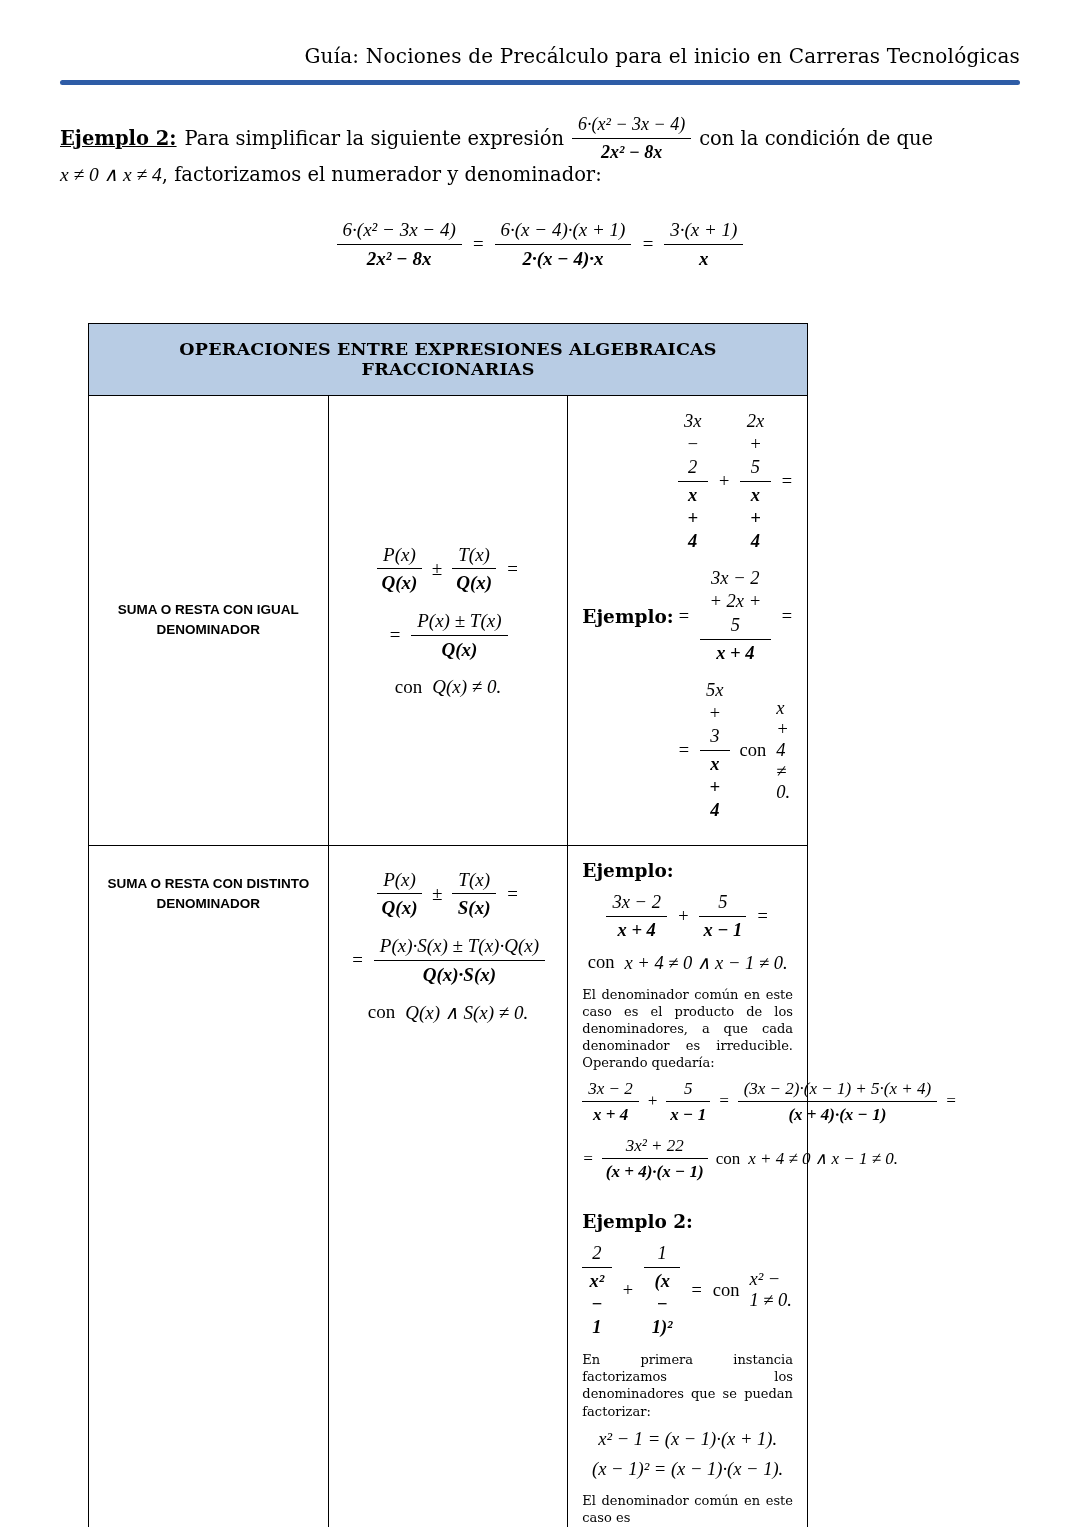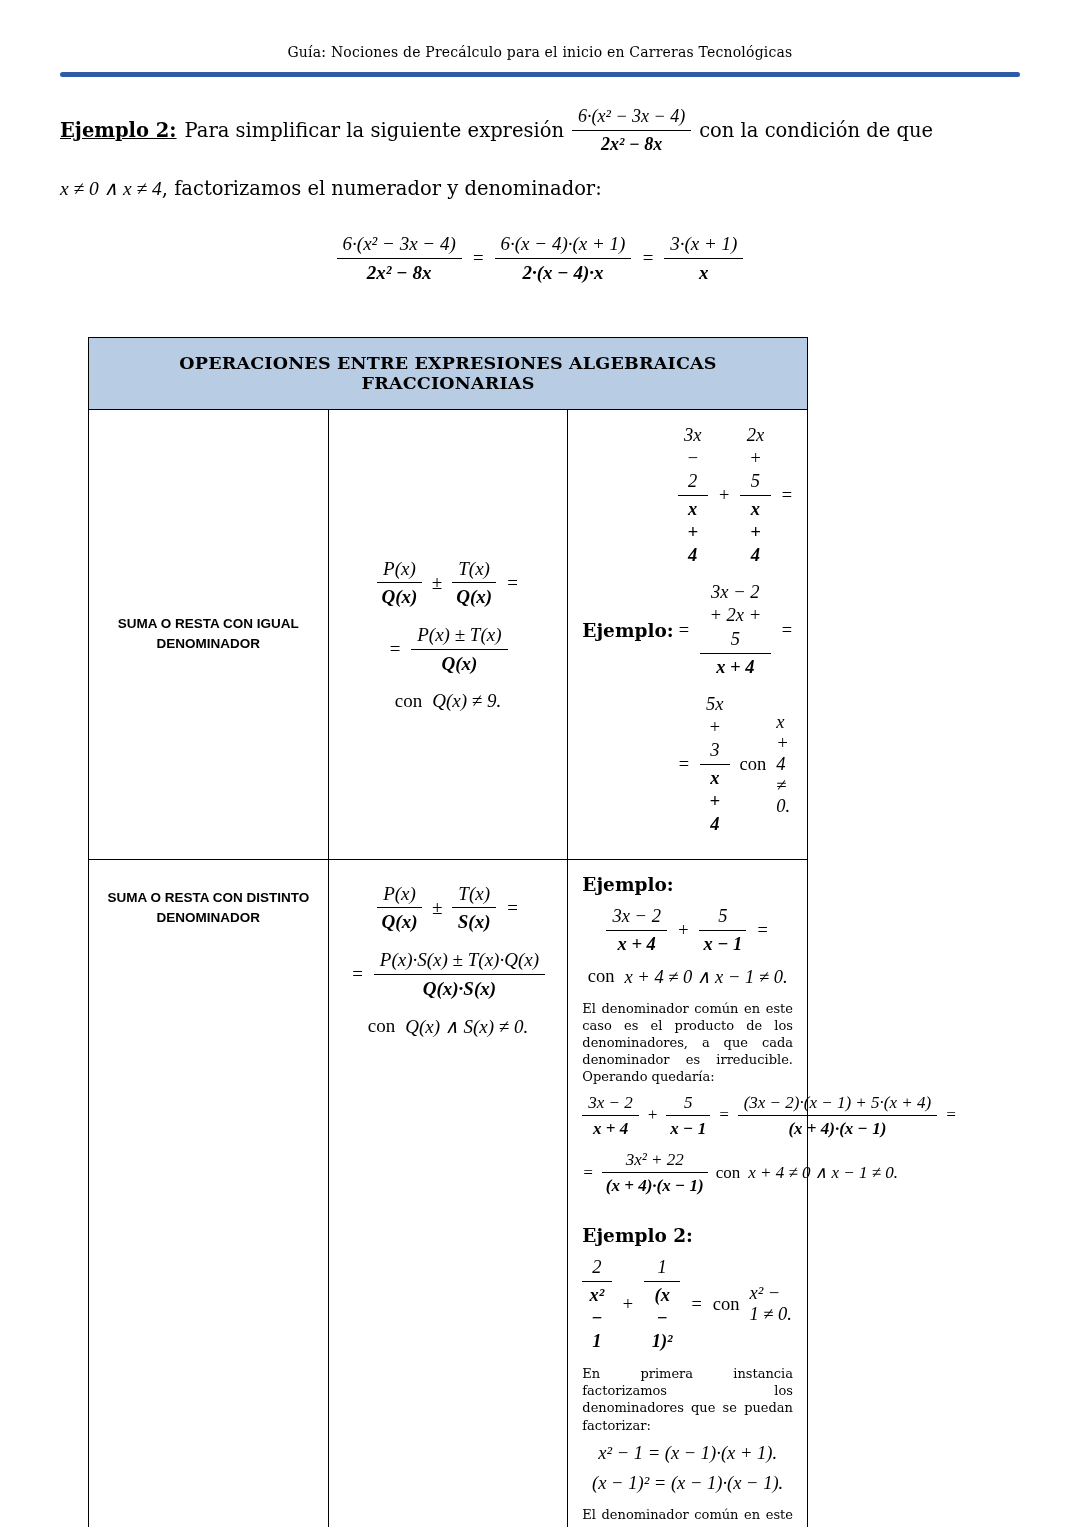--- a/index.html
+++ b/index.html
@@ -5,21 +5,21 @@
   * { margin:0; padding:0; box-sizing:border-box; }
   html, body { background:#ffffff; }
   body {
     width:1080px; min-height:1527px;
     font-family:"DejaVu Serif", serif;
     color:#000; position:relative;
   }
   .page { padding:44px 60px 30px; }
 
   
-  .header-title { text-align:center; font-size:14px; letter-spacing:0.2px; }
+  .header-title { text-align:right; font-size:20px; letter-spacing:0.2px; }
   .header-rule { height:5px; background:#2e5ca6; margin-top:12px; border-radius:3px; }
 
   
   .b { font-weight:bold; }
   .u { text-decoration:underline; }
   .math { font-family:"Liberation Serif", serif; font-style:italic; }
   .roman { font-family:"Liberation Serif", serif; font-style:normal; }
 
   
   .frac {
@@ -31,21 +31,21 @@
   .frac .den { align-self:center; padding:2px 4px 0;font-weight:bold; }
 
   .mrow { display:flex; align-items:center; justify-content:center; gap:10px; }
   .mrow.left { justify-content:flex-start; }
   .nowrap { white-space:nowrap; }
 
   
   .intro { margin-top:28px; font-size:19.5px; }
   .intro-line1 { display:flex; align-items:center; gap:8px; }
   .intro-line1 .frac { font-size:18px; }
-  .intro-line2 { margin-top:22px; }
+  .intro-line2 { margin-top:0; }
 
   
   .derivation { margin-top:32px; font-size:19px; }
 
   
   .optable { border-collapse:collapse; table-layout:fixed; width:720px; margin:52px 0 0 28px; }
   .optable td { border:1.6px solid #000; vertical-align:top; overflow:visible; }
   .ttitle {
     background:#b8cce4; text-align:center; font-weight:bold;
     font-size:17.5px; height:72px; vertical-align:middle !important;
@@ -144,21 +144,21 @@
           </div>
           <div class="mrow">
             <span class="math">=</span>
             <span class="frac">
                   <span class="num">P(x) ± T(x)</span>
                   <span class="den">Q(x)</span>
                 </span>
           </div>
           <div class="mrow">
             <span class="roman">con</span>
-            <span class="math">Q(x) ≠ 9.</span>
+            <span class="math">Q(x) ≠ 0.</span>
           </div>
         </div>
       </td>
       <td class="example-cell">
         <div class="r1ex">
           <span class="exlabel">Ejemplo:</span>
           <div class="stack">
             <div class="mrow">
               <span class="frac">
                     <span class="num">3x − 2</span>

